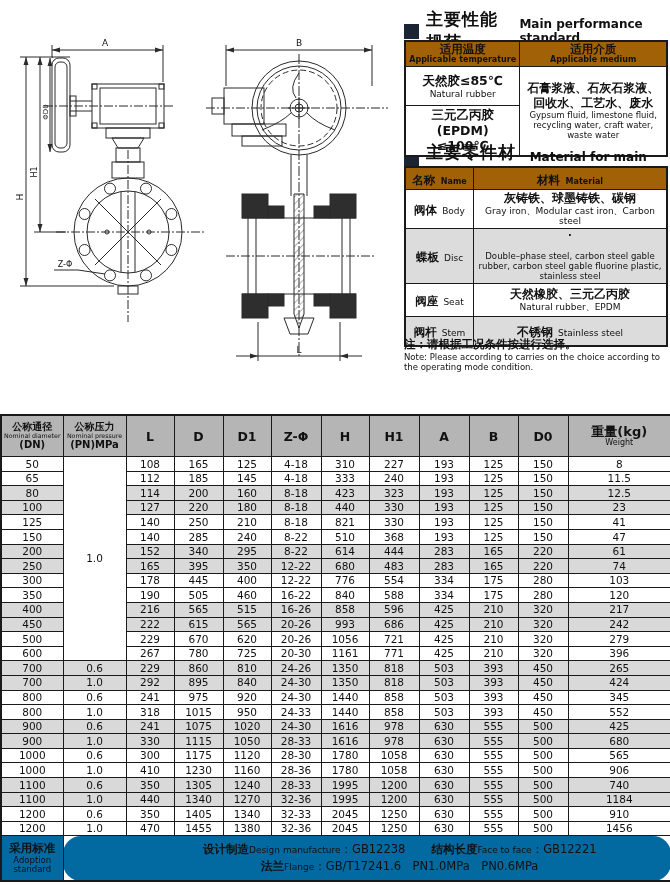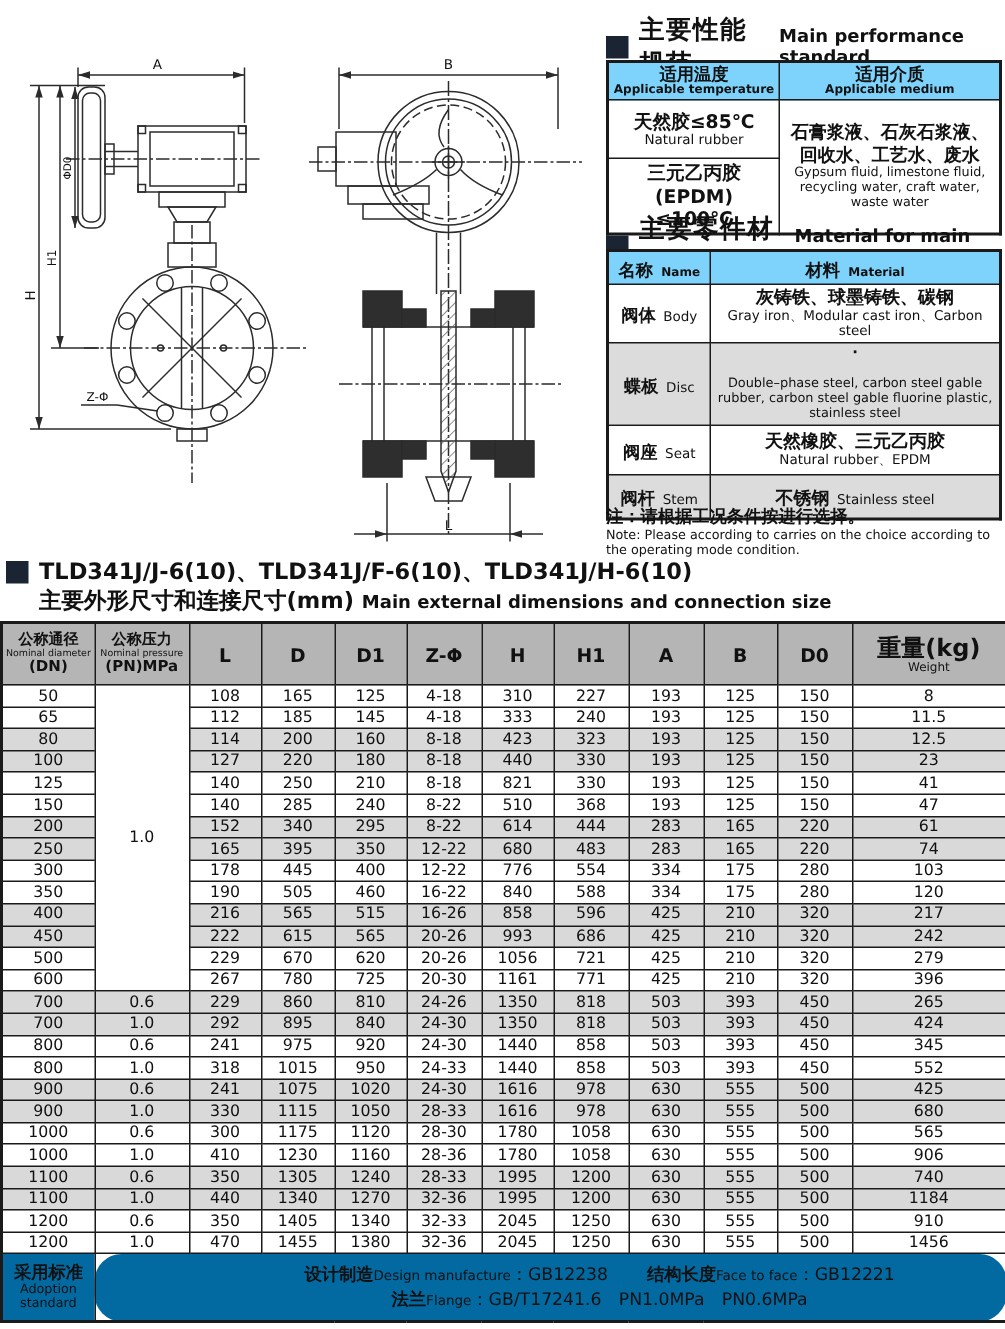--- a/index.html
+++ b/index.html
@@ -9,21 +9,21 @@
 
   
   .sec-title{display:flex;align-items:center;gap:7px;}
   .sq{width:15px;height:15px;background:#1b2433;flex:0 0 auto;}
   .zh-big{font-size:17px;font-weight:bold;letter-spacing:1px;}
   .en-big{font-size:12px;font-weight:bold;}
 
   
   table.side{border-collapse:collapse;width:264px;table-layout:fixed;background:#fff;}
   table.side th,table.side td{border:1px solid #1a1a1a;text-align:center;vertical-align:middle;padding:1px 2px;}
-  table.side th{background:#7dd3fc;}
+  table.side th{background:#a16207;}
   .h-zh{font-size:11.5px;font-weight:bold;display:block;line-height:1.15;}
   .h-en{font-size:8px;font-weight:bold;display:block;line-height:1.1;}
   .c-zh{font-size:12.5px;font-weight:bold;display:block;line-height:1.25;}
   .c-en{font-size:9px;display:block;line-height:1.15;}
   .rowband{background:#dcdcdc;}
 
   .note-zh{font-size:11.5px;font-weight:bold;line-height:1.3;}
   .note-en{font-size:8.5px;line-height:1.2;}
 
   
@@ -301,30 +301,20 @@
       </td>
     </tr>
   </tbody>
     </table>
 
   <div class="abs" style="left:404px;top:337px;width:262px;">
     <div class="note-zh">注：请根据工况条件按进行选择。</div>
     <div class="note-en">Note: Please according to carries on the choice according to the operating mode condition.</div>
   </div>
 
-  <div class="abs" style="left:4px;top:372px;">
-    <div class="models-line">
-      <div class="sq"></div>
-      <span>TLD341J/J-6(10)、TLD341J/F-6(10)、TLD341J/H-6(10)</span>
-    </div>
-    <div class="models-sub">
-      <span>主要外形尺寸和连接尺寸(mm)</span>
-      <span class="en">Main external dimensions and connection size</span>
-    </div>
-  </div>
 
   <table class="dims abs" style="left:0;top:414px;border:2px solid #1a1a1a;">
     <colgroup>
       <col style="width:62px">
         <col style="width:63px">
         <col style="width:48px">
         <col style="width:49px">
       <col style="width:48px">
         <col style="width:50px">
         <col style="width:48px">
@@ -349,21 +339,21 @@
         <th class="t-letter">L</th>
         <th class="t-letter">D</th>
         <th class="t-letter">D1</th>
         <th class="t-letter">Z-Φ</th>
         <th class="t-letter">H</th>
         <th class="t-letter">H1</th>
         <th class="t-letter">A</th>
         <th class="t-letter">B</th>
         <th class="t-letter">D0</th>
         <th>
-          <span class="t-zh" style="font-size:16px;">重量(kg)</span>
+          <span class="t-zh" style="font-size:13px;">重量(kg)</span>
           <span class="t-en" style="font-size:8px;">Weight</span>
         </th>
       </tr>
     </thead>
     <tbody>
         <tr>
           <td>50</td>
           <td rowspan="14" class="pn-merged">1.0</td>
           <td>108</td>
           <td>165</td>

